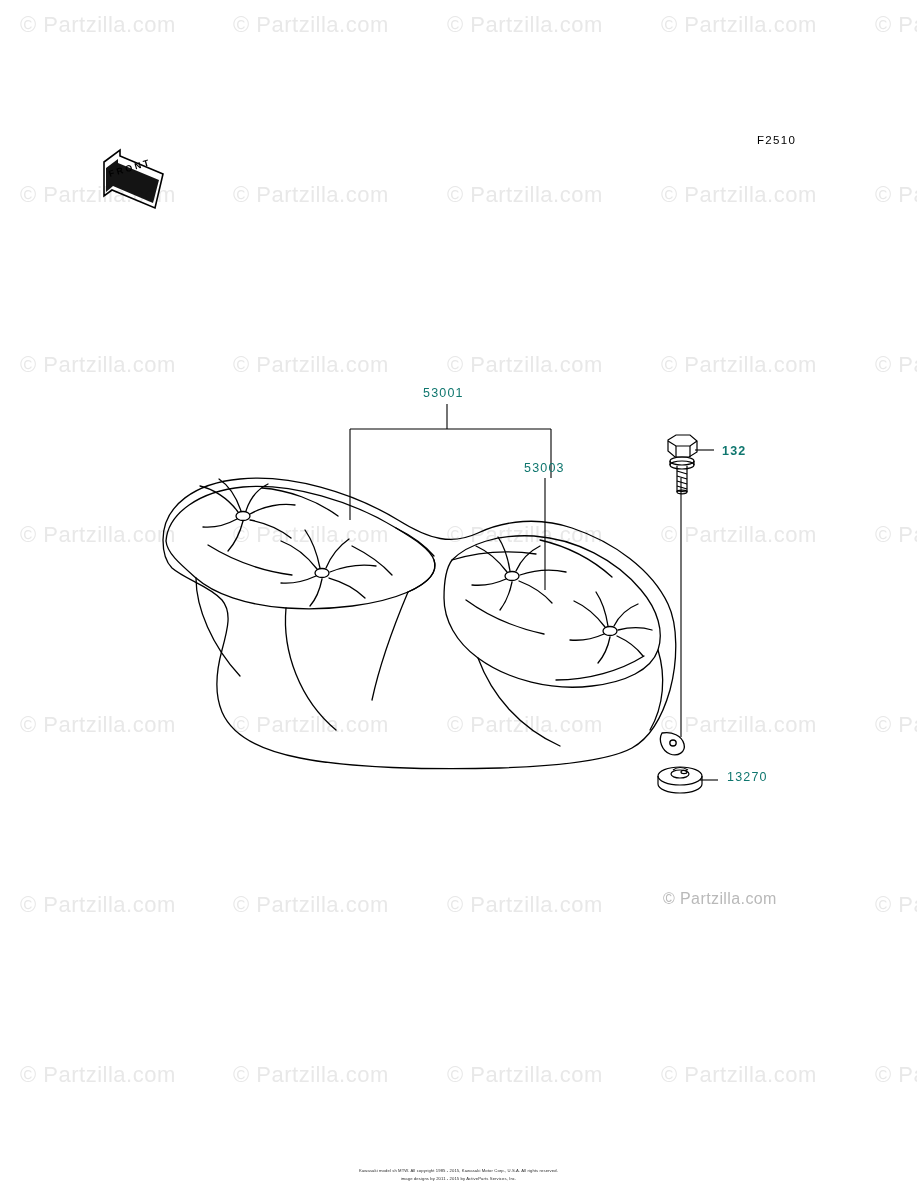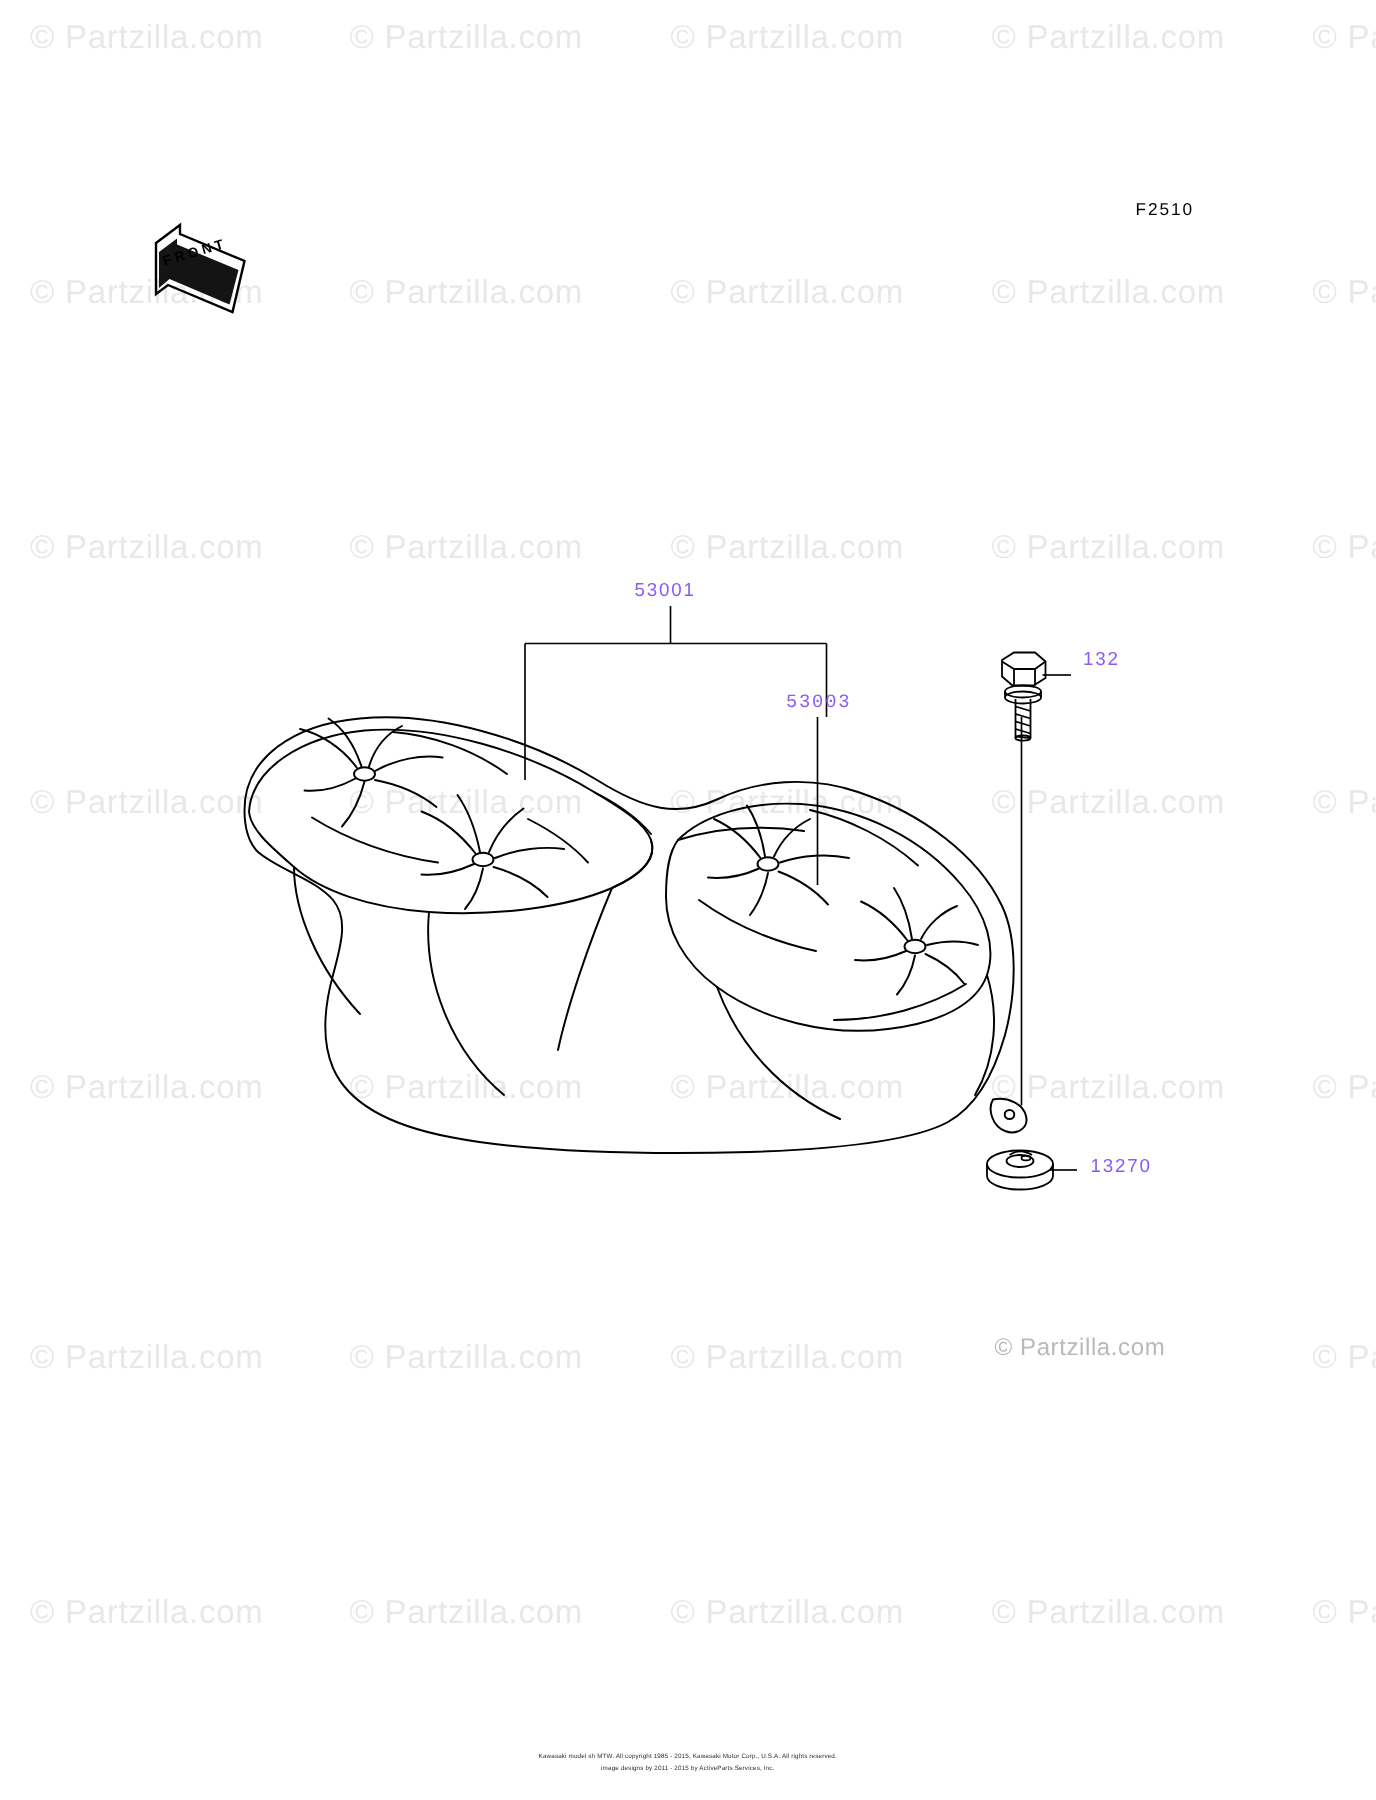--- a/index.html
+++ b/index.html
@@ -42,21 +42,21 @@
   #diagram svg {
     display: block;
   }
 
   
   .label {
     position: absolute;
     font-family: "Liberation Sans", sans-serif;
     font-size: 12.5px;
     letter-spacing: 1.2px;
-    color: #8b5cf6;
+    color: #0f766e;
     white-space: nowrap;
     z-index: 3;
   }
   .diagram-code {
     position: absolute;
     top: 134px;
     left: 757px;
     font-size: 11.5px;
     letter-spacing: 1.3px;
     z-index: 3;
@@ -302,20 +302,20 @@
       <path d="M452 560 C478 552, 508 550, 536 554"></path>
     </g>
   </svg>
 </div>
 
 <div class="front-text">FRONT</div>
 
 <div class="diagram-code">F2510</div>
 
 <div class="label" style="left:423px; top:386px;">53001</div>
-<div class="label" style="left:524px; top:461px;font-family:Liberation Mono, monospace;">53003</div>
-<div class="label" style="left:722px; top:432px;">132</div>
+<div class="label" style="left:524px; top:461px;">53003</div>
+<div class="label" style="left:722px; top:444px;font-weight:bold;">132</div>
 <div class="label" style="left:727px; top:770px;text-align:center;">13270</div>
 
 <div class="copyright-main">© Partzilla.com</div>
 
 <div class="footer-legal l1">Kawasaki model sh MTW. All copyright 1985 - 2015, Kawasaki Motor Corp., U.S.A. All rights reserved.</div>
 <div class="footer-legal l2">image designs by 2011 - 2015 by ActiveParts Services, Inc.</div>
 
 </body></html>

